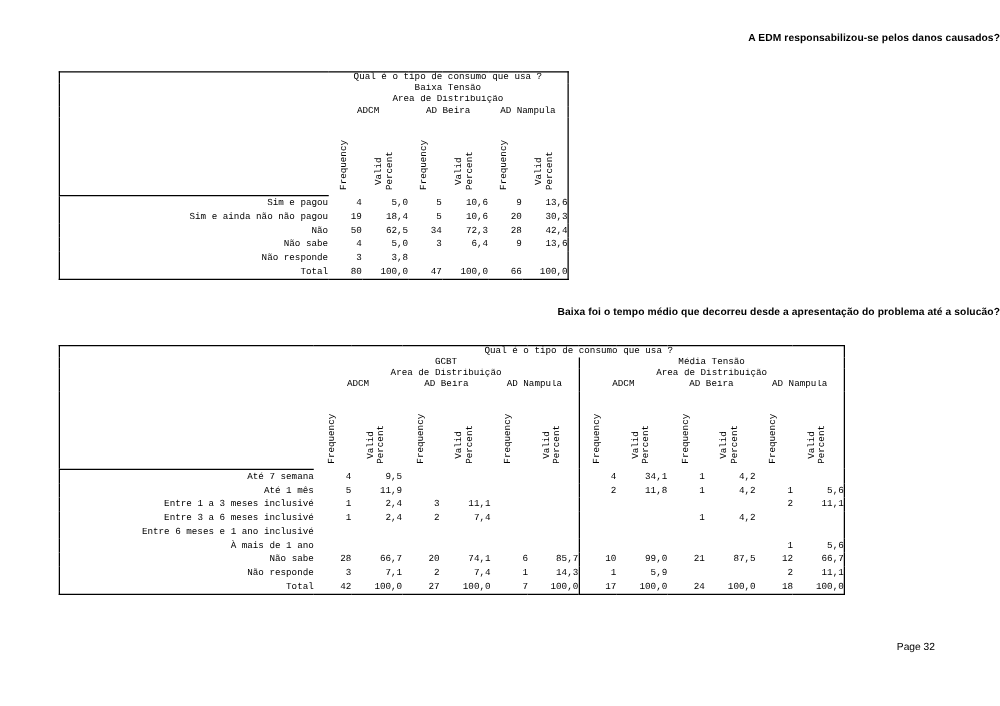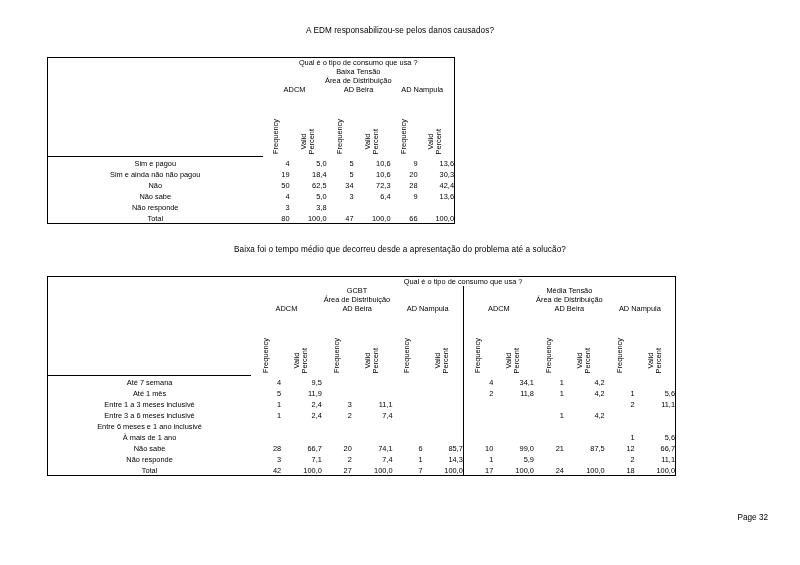--- a/index.html
+++ b/index.html
@@ -13,22 +13,22 @@
     position: relative;
     font-family: "Liberation Sans", sans-serif;
     color: #000000;
     -webkit-font-smoothing: antialiased;
   }
 
   
   .tbl-title {
     position: absolute;
     font-size: 8.2px;
-    font-weight: normal;
-    text-align: center;
+    font-weight: bold;
+    text-align: right;
     white-space: nowrap;
     letter-spacing: 0.01em;
   }
   #title-1 { left: 0; right: 0; top: 26px; }
   #title-2 { left: 0; right: 0; top: 245px; }
 
   
   .xtab {
     position: absolute;
     border-collapse: collapse;
@@ -39,21 +39,21 @@
   }
   .xtab td, .xtab th {
     padding: 0;
     margin: 0;
     font-weight: normal;
     vertical-align: bottom;
     border: 0 solid #000;
   }
 
   
-  .xtab { border: 1.6px solid #000; }
+  .xtab { border: 1.6px solid #000; font-family: Liberation Mono, monospace; }
 
   
   .hc {
     text-align: center;
     border-bottom: 0.9px solid #000;
     border-right: 0.9px solid #000;
     height: 9px;
     line-height: 9px;
     font-size: 7.4px;
     white-space: nowrap;
@@ -83,21 +83,21 @@
     transform: rotate(180deg);
     display: inline-block;
     text-align: center;
     line-height: 1.12;
     font-size: 7.4px;
     white-space: pre-line;
   }
 
   
   .lab {
-    text-align: center;
+    text-align: right;
     padding-left: 14px;
     border-right: 1.6px solid #000;
     white-space: nowrap;
     vertical-align: middle;
   }
   .num {
     text-align: right;
     padding-right: 5px;
     border-right: 0.9px solid #000;
     vertical-align: middle;
@@ -117,21 +117,21 @@
   
   #table-2 {
     left: 47px;
     top: 276px;
     width: 629px;
   }
 
   
   #page-footer {
     position: absolute;
-    right: 32px;
+    right: 52px;
     top: 513px;
     font-size: 8.2px;
   }
 </style>
 </head>
 <body>
 
 <div class="tbl-title" id="title-1">A EDM responsabilizou-se pelos danos causados?</div>
 
 <table class="xtab" id="table-1">

